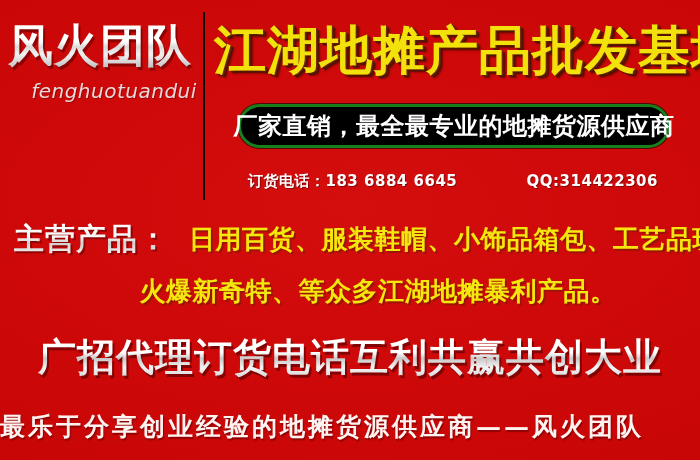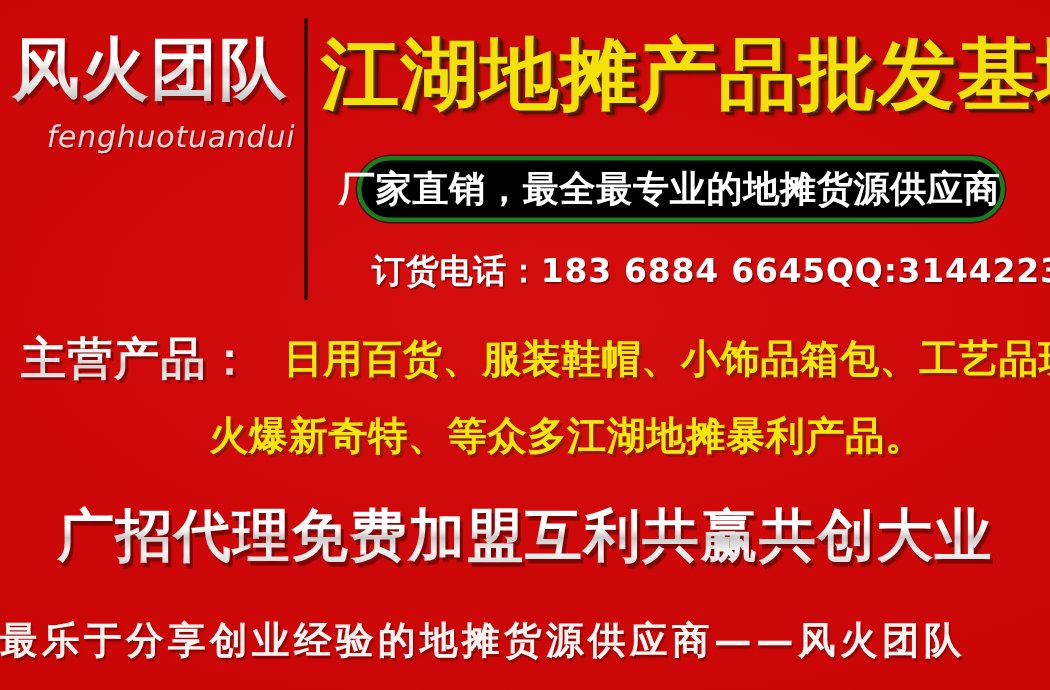--- a/index.html
+++ b/index.html
@@ -100,21 +100,21 @@
     left: 238px;
     top: 104px;
     width: 432px;
     height: 44px;
     box-sizing: border-box;
     border: 3px solid #17801c;
     border-radius: 24px;
     background: #000000;
     display: flex;
     align-items: center;
-    justify-content: flex-end;
+    justify-content: center;
     box-shadow: 0 0 0 1px rgba(0,0,0,0.6);
   }
   #tagline-text {
     font-family: "DejaVu Sans", "Liberation Sans", sans-serif;
     font-size: 24px;
     font-weight: bold;
     color: #ffffff;
     letter-spacing: 0.5px;
     white-space: nowrap;
   }
@@ -126,21 +126,21 @@
     width: 478px;
     height: 30px;
     display: flex;
     align-items: center;
     justify-content: space-between;
     padding: 0 34px;
     box-sizing: border-box;
   }
   .contact-item {
     font-family: "DejaVu Sans", "Liberation Sans", sans-serif;
-    font-size: 22px;
+    font-size: 15px;
     font-weight: bold;
     color: #ffffff;
     white-space: nowrap;
     text-shadow: 1px 1px 0 rgba(90,0,0,0.6);
     letter-spacing: 0.5px;
   }
 
   
   #products-section {
     position: absolute;
@@ -277,21 +277,21 @@
       <span id="products-label">主营产品：</span>
       <span id="products-items1">日用百货、服装鞋帽、小饰品箱包、工艺品玩具、</span>
     </div>
     <div id="products-line2">
       <span id="products-items2">火爆新奇特、等众多江湖地摊暴利产品。</span>
     </div>
   </div>
 
   <div id="slogans-row">
     <span class="slogan">广招代理</span>
-    <span class="slogan">免费加盟</span>
+    <span class="slogan">订货电话</span>
     <span class="slogan">互利共赢</span>
     <span class="slogan">共创大业</span>
   </div>
 
   <div id="footer-row">
     <span id="footer-text">最乐于分享创业经验的地摊货源供应商——风火团队</span>
   </div>
 
 </div>
 

